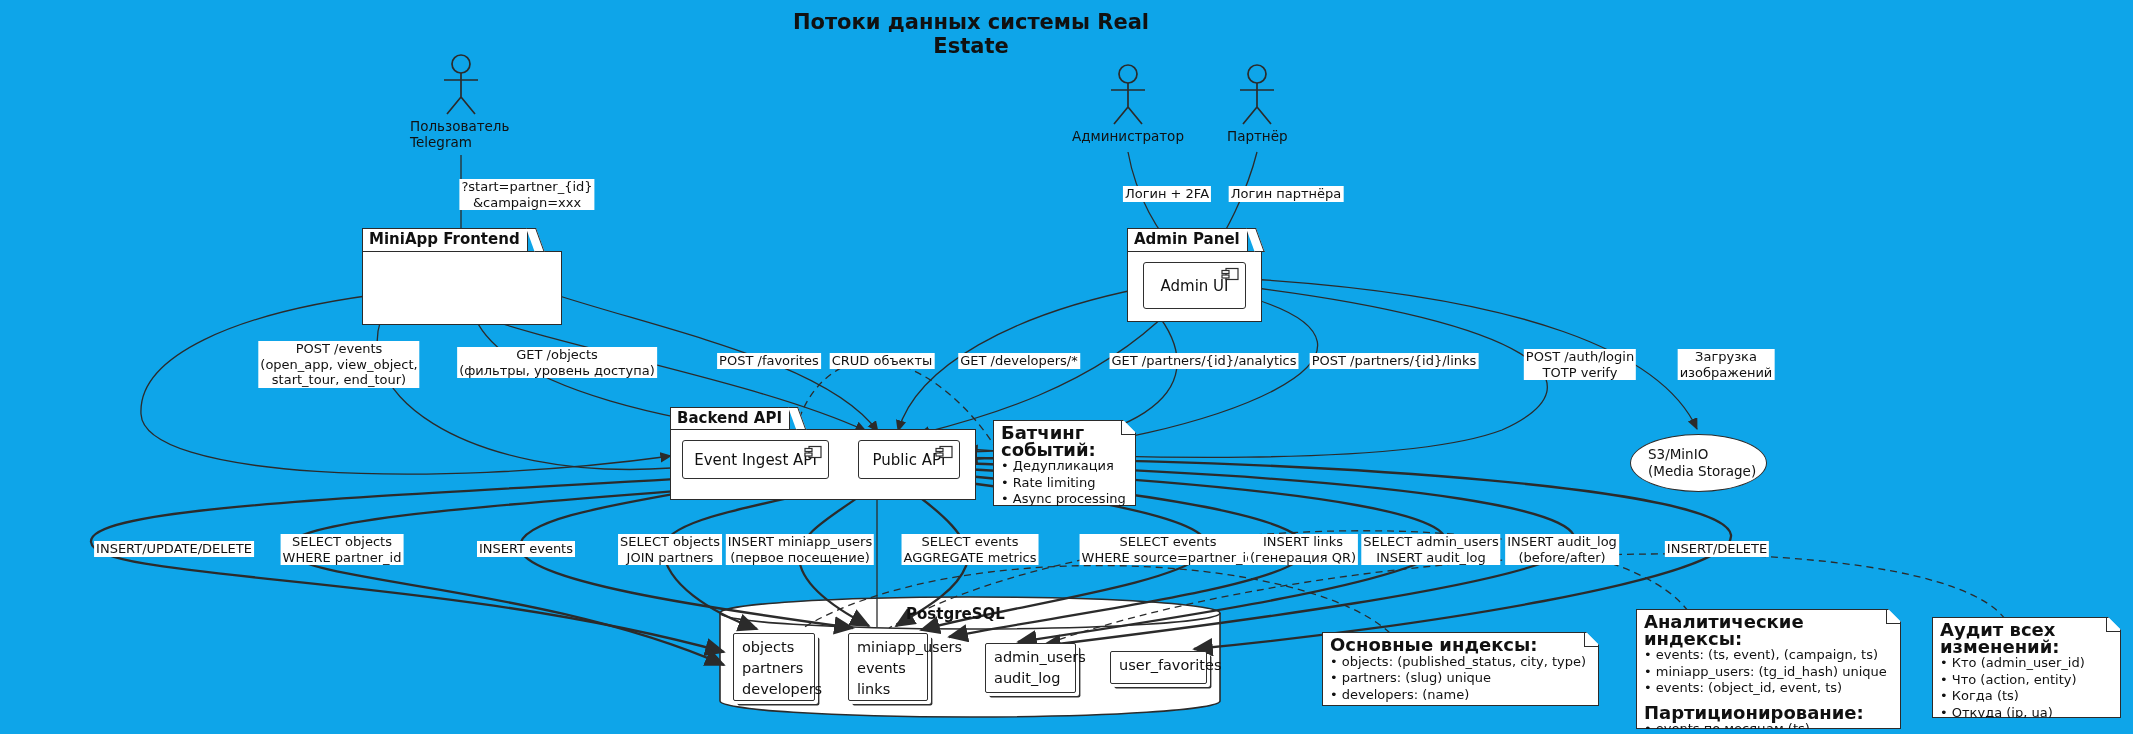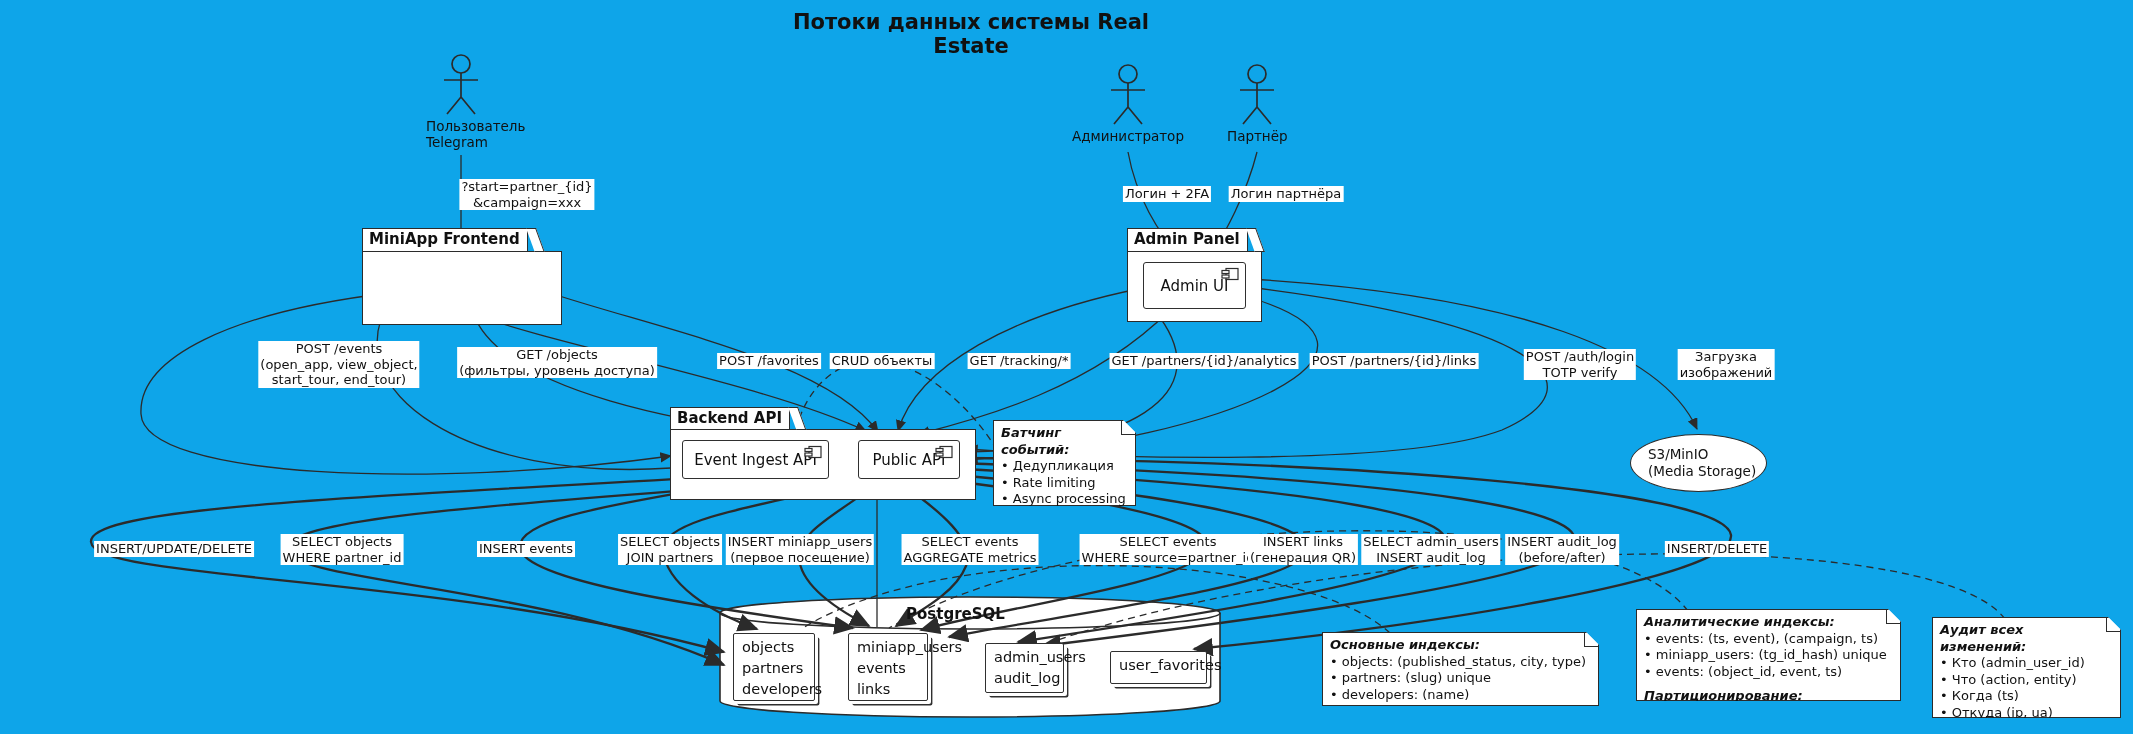--- a/index.html
+++ b/index.html
@@ -17,21 +17,21 @@
            border-top:1.4px solid #2b2b2b;transform:skewX(20deg);transform-origin:top left;}
   .pkg-body{position:absolute;background:#fff;border:1.4px solid #2b2b2b;z-index:2;box-sizing:border-box;}
   .comp{position:absolute;background:#fff;border:1.4px solid #2f2f2f;border-radius:3px;z-index:5;
         display:flex;align-items:center;justify-content:center;font-size:15px;box-sizing:border-box;}
   .comp .cicon{position:absolute;top:4px;right:5px;}
   .note{position:absolute;background:#fff;border:1.1px solid #2b2b2b;z-index:6;box-sizing:border-box;
         padding:4px 7px;font-size:13px;line-height:16.5px;
         clip-path:polygon(0 0,calc(100% - 13px) 0,100% 13px,100% 100%,0 100%);}
   .note::before{content:"";position:absolute;top:0;right:0;width:13px;height:13px;
         border-left:1.1px solid #2b2b2b;border-bottom:1.1px solid #2b2b2b;background:#fff;}
-  .note-title{font-weight:bold;font-size:13px;white-space:pre-line;font-style:italic;}
+  .note-title{font-weight:bold;font-size:18px;white-space:pre-line;}
   .note-body{white-space:pre-line;}
   .card{position:absolute;background:#fff;border:1.4px solid #2f2f2f;border-radius:2px;z-index:6;
         box-sizing:border-box;font-size:14.5px;line-height:21px;white-space:pre-line;
         padding:3px 6px 0 8px;
         box-shadow:3px 3px 0 0 #fff,4.4px 4.4px 0 0 #2f2f2f;}
   .ellipse{position:absolute;background:#fff;border:1.4px solid #2b2b2b;border-radius:50%;z-index:5;
         display:flex;align-items:center;box-sizing:border-box;font-size:13.5px;line-height:17px;
         white-space:pre-line;padding-left:17px;}
   .dbtitle{position:absolute;font-weight:bold;font-size:15px;z-index:6;text-align:left;}
   .title{position:absolute;font-weight:bold;font-size:21px;text-align:center;z-index:3;}
@@ -103,21 +103,21 @@
     <g stroke="#2b2b2b" stroke-width="1.3" fill="none" stroke-dasharray="7 5">
       <path d="M997,450 C962,392 900,350 856,362 C821,372 800,404 795,436"></path>
       <path d="M1390,633 C1302,552 952,536 801,629"></path>
       <path d="M1688,611 C1602,497 1102,506 889,628"></path>
       <path d="M2005,619 C1932,522 1352,536 1046,644"></path>
     </g>
   </svg>
 
   <div class="title abs" style="left:761px;top:10px;width:420px;">Потоки данных системы Real Estate</div>
 
-  <div class="actor-lbl" style="left:410px;top:118px;margin-left:16px;">Пользователь
+  <div class="actor-lbl" style="left:410px;top:118px;">Пользователь
 Telegram</div>
   <div class="actor-lbl" style="left:1072px;top:128px;">Администратор</div>
   <div class="actor-lbl" style="left:1227px;top:128px;">Партнёр</div>
 
   <div class="pkg-tab" style="left:362px;top:228px;height:24px;">MiniApp Frontend</div>
   <div class="pkg-body" style="left:362px;top:251px;width:200px;height:74px;"></div>
 
   <div class="pkg-tab" style="left:1127px;top:228px;height:24px;">Admin Panel</div>
   <div class="pkg-body" style="left:1127px;top:251px;width:135px;height:71px;"></div>
 
@@ -176,32 +176,32 @@
 (Media Storage)</div>
 
   <div class="dbtitle" style="left:906px;top:605px;width:130px;">PostgreSQL</div>
 
   <div class="card" style="left:733px;top:633px;width:82px;height:68px;">objects
 partners
 developers</div>
   <div class="card" style="left:848px;top:633px;width:80px;height:68px;">miniapp_users
 events
 links</div>
-  <div class="card" style="left:985px;top:643px;width:79px;height:50px;">admin_users
+  <div class="card" style="left:985px;top:643px;width:91px;height:50px;">admin_users
 audit_log</div>
   <div class="card" style="left:1110px;top:651px;width:97px;height:33px;">user_favorites</div>
 
   <div class="note" style="left:1322px;top:632px;width:277px;height:74px;">
     <div class="note-title">Основные индексы:</div>
     <div class="note-body">• objects: (published_status, city, type)
 • partners: (slug) unique
 • developers: (name)</div>
   </div>
 
-  <div class="note" style="left:1636px;top:609px;width:265px;height:92px;">
+  <div class="note" style="left:1636px;top:609px;width:265px;height:120px;">
     <div class="note-title">Аналитические индексы:</div>
     <div class="note-body">• events: (ts, event), (campaign, ts)
 • miniapp_users: (tg_id_hash) unique
 • events: (object_id, event, ts)</div>
     <div class="note-title" style="margin-top:8px;">Партиционирование:</div>
     <div class="note-body">• events по месяцам (ts)</div>
   </div>
 
   <div class="note" style="left:1932px;top:617px;width:189px;height:101px;">
     <div class="note-title">Аудит всех изменений:</div>
@@ -216,21 +216,21 @@
 &amp;campaign=xxx</div>
   <div class="lbl" style="left:1167px;top:186px;">Логин + 2FA</div>
   <div class="lbl" style="left:1286px;top:186px;">Логин партнёра</div>
   <div class="lbl" style="left:339px;top:341px;">POST /events
 (open_app, view_object,
 start_tour, end_tour)</div>
   <div class="lbl" style="left:557px;top:347px;">GET /objects
 (фильтры, уровень доступа)</div>
   <div class="lbl" style="left:769px;top:353px;">POST /favorites</div>
   <div class="lbl" style="left:882px;top:353px;">CRUD объекты</div>
-  <div class="lbl" style="left:1019px;top:353px;">GET /tracking/*</div>
+  <div class="lbl" style="left:1019px;top:353px;">GET /developers/*</div>
   <div class="lbl" style="left:1204px;top:353px;">GET /partners/{id}/analytics</div>
   <div class="lbl" style="left:1394px;top:353px;">POST /partners/{id}/links</div>
   <div class="lbl" style="left:1580px;top:349px;">POST /auth/login
 TOTP verify</div>
   <div class="lbl" style="left:1726px;top:349px;">Загрузка
 изображений</div>
   <div class="lbl" style="left:174px;top:541px;">INSERT/UPDATE/DELETE</div>
   <div class="lbl" style="left:342px;top:534px;">SELECT objects
 WHERE partner_id</div>
   <div class="lbl" style="left:526px;top:541px;">INSERT events</div>

